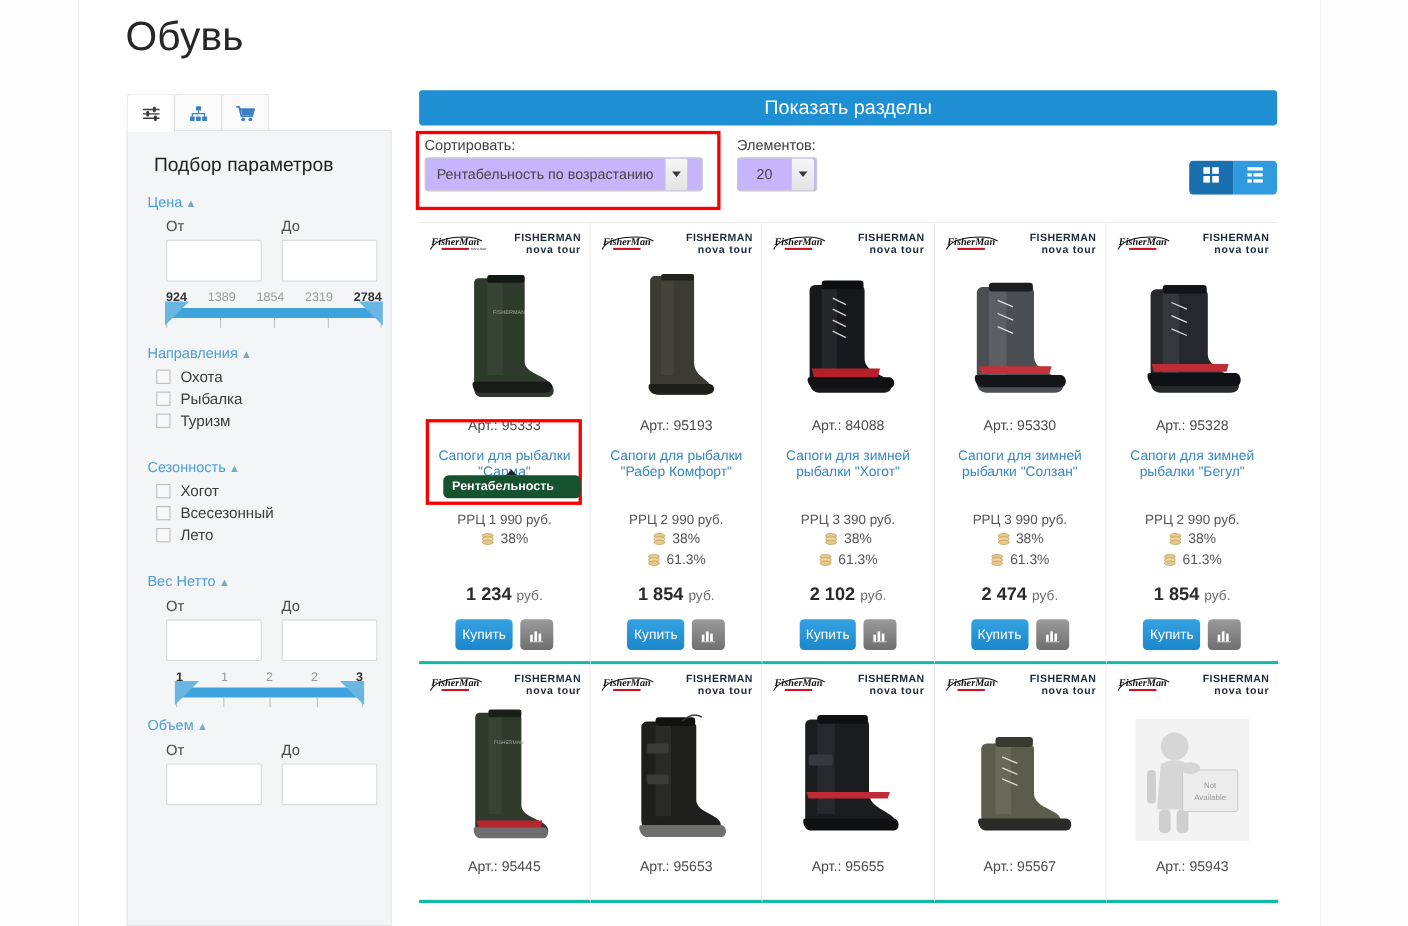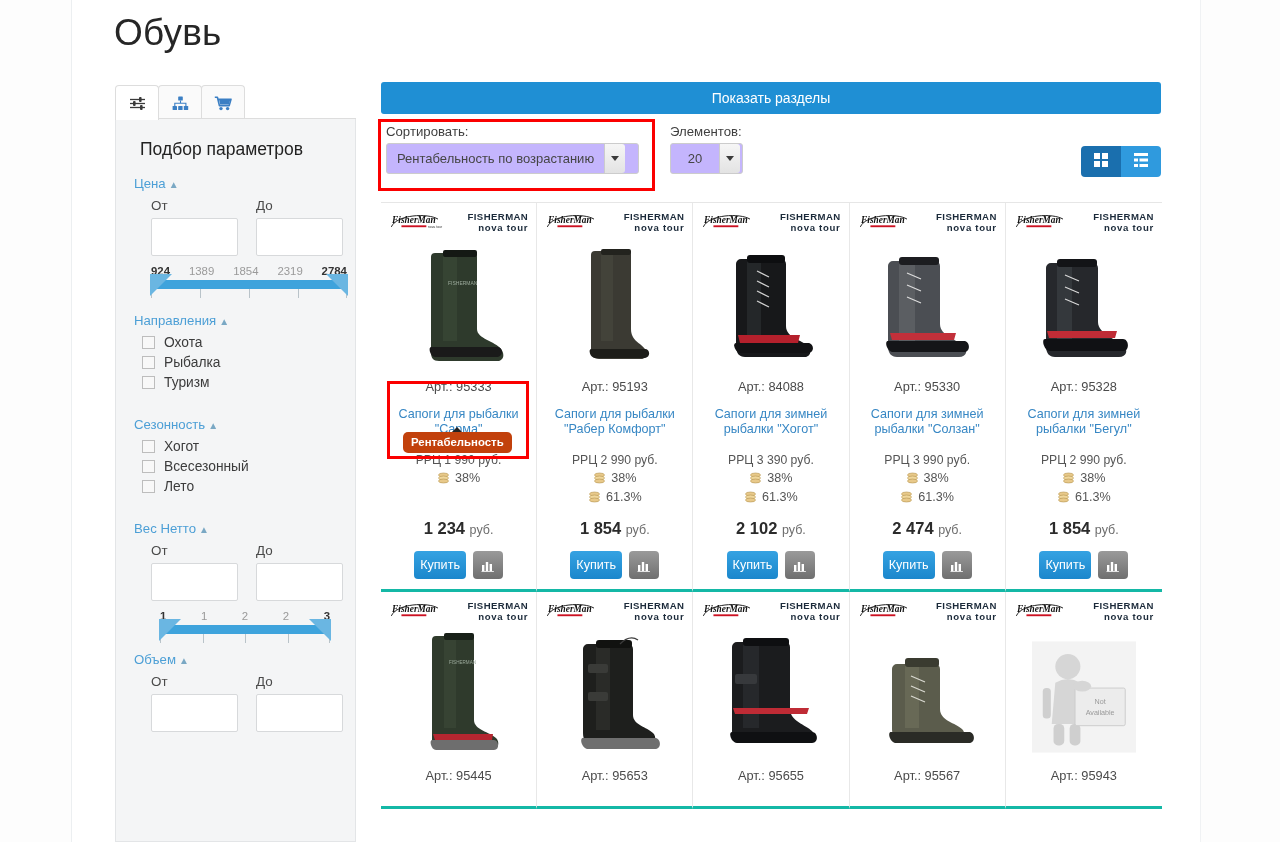--- a/index.html
+++ b/index.html
@@ -155,21 +155,21 @@
   
   .main {
     position: absolute;
     left: 381px; top: 82px;
     width: 780px;
   }
   .show-sections {
     width: 780px; height: 32px;
     background: #1f8fd4;
     color: #fff;
-    font-size: 14px;
+    font-size: 18px;
     display: flex; align-items: center; justify-content: center;
     border-radius: 3px;
     cursor: pointer;
   }
 
   
   .toolbar {
     position: relative;
     margin-top: 10px;
     height: 60px;
@@ -268,21 +268,21 @@
   }
   .pname {
     font-size: 12.6px;
     color: #3787c4;
     line-height: 1.22;
     min-height: 46px;
     cursor: pointer;
   }
   .rrc {
     font-size: 12.2px; color: #555;
-    margin-top: 0;
+    margin-top: 12px;
   }
   .pct-row {
     display: flex; align-items: center; justify-content: center;
     gap: 5px;
     font-size: 12.6px; color: #555;
     margin-top: 3px;
     height: 16px;
   }
   .coin { width: 13px; height: 13px; display: block; }
   .price {
@@ -303,25 +303,25 @@
   }
   .chart-btn {
     width: 30px; height: 28px;
     background: linear-gradient(#9a9a9a,#6f6f6f);
     border-radius: 4px;
     display: flex; align-items: center; justify-content: center;
     cursor: pointer;
   }
   .tooltip {
     position: absolute;
-    background: #c2410c;
+    background: #14532d;
     color: #fff;
     font-size: 11.4px;
     font-weight: bold;
-    padding: 4px 8px 5px 8px;
+    padding: 4px 24px 5px 8px;
     border-radius: 5px;
     white-space: nowrap;
     z-index: 10;
   }
   .tooltip:after {
     content: "";
     position: absolute;
     top: -5px; left: 50%;
     margin-left: -5px;
     border-left: 5px solid transparent;

